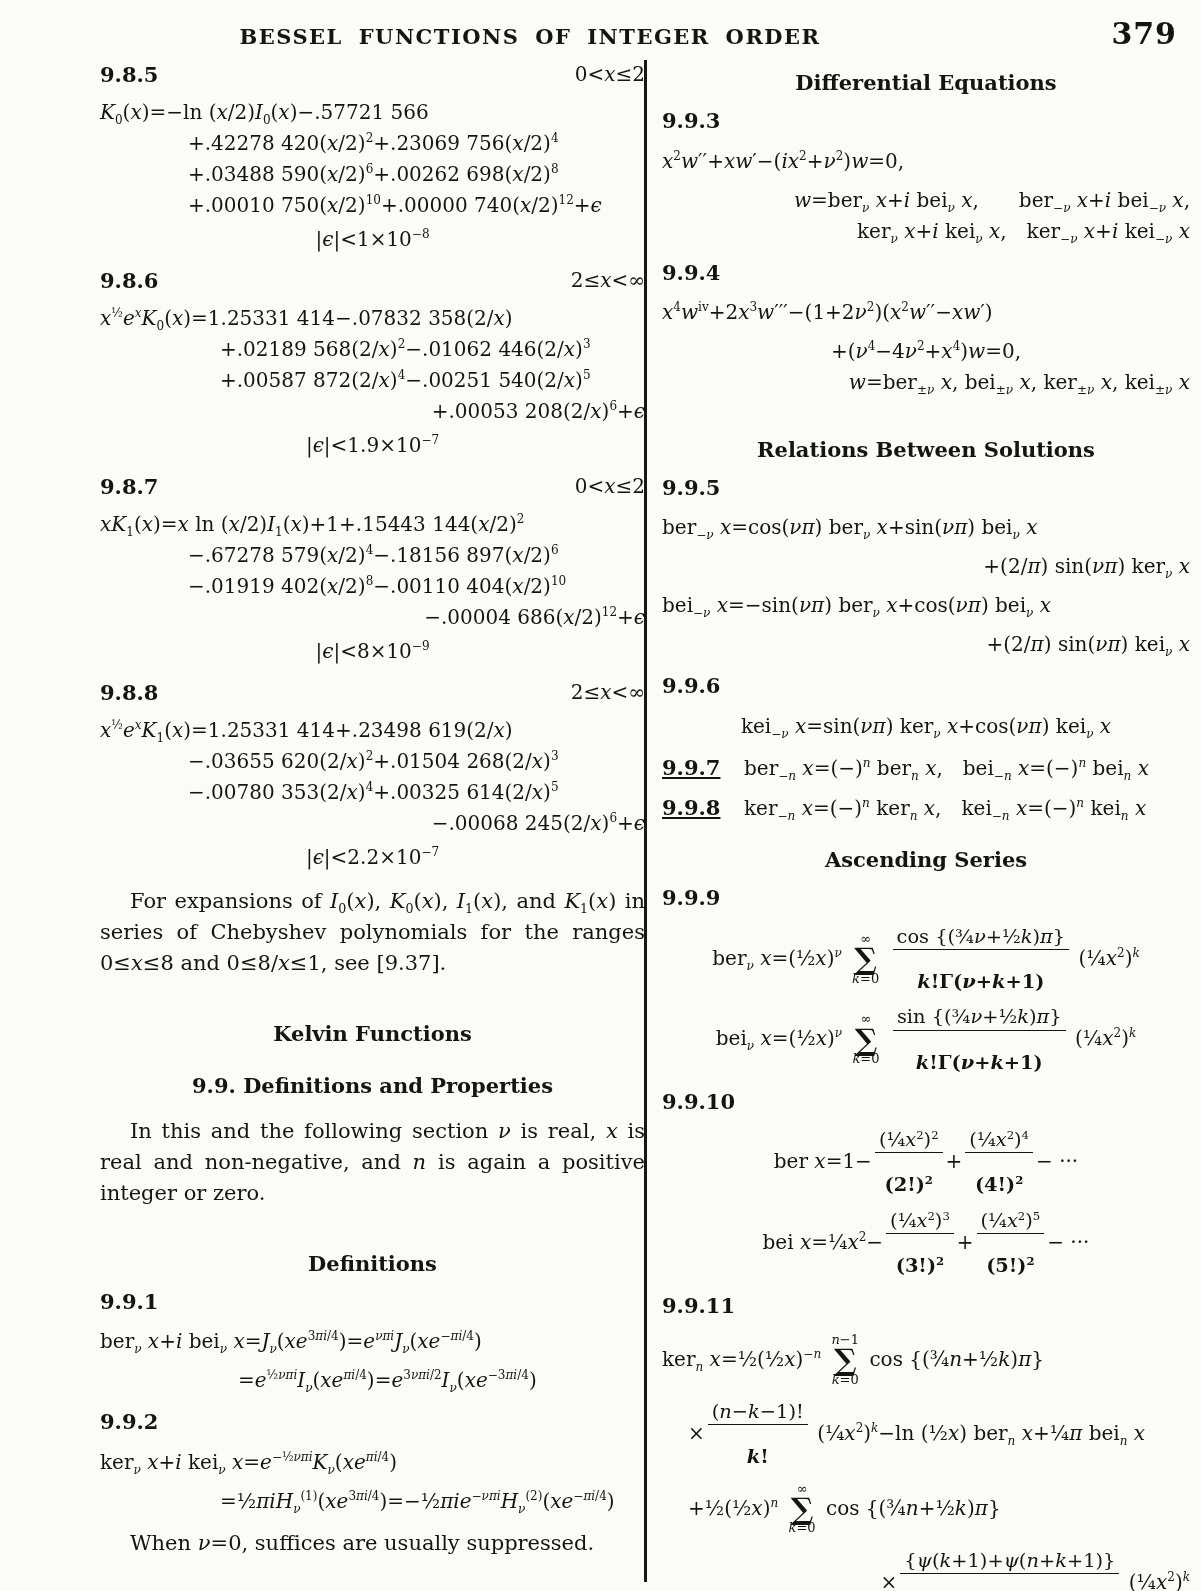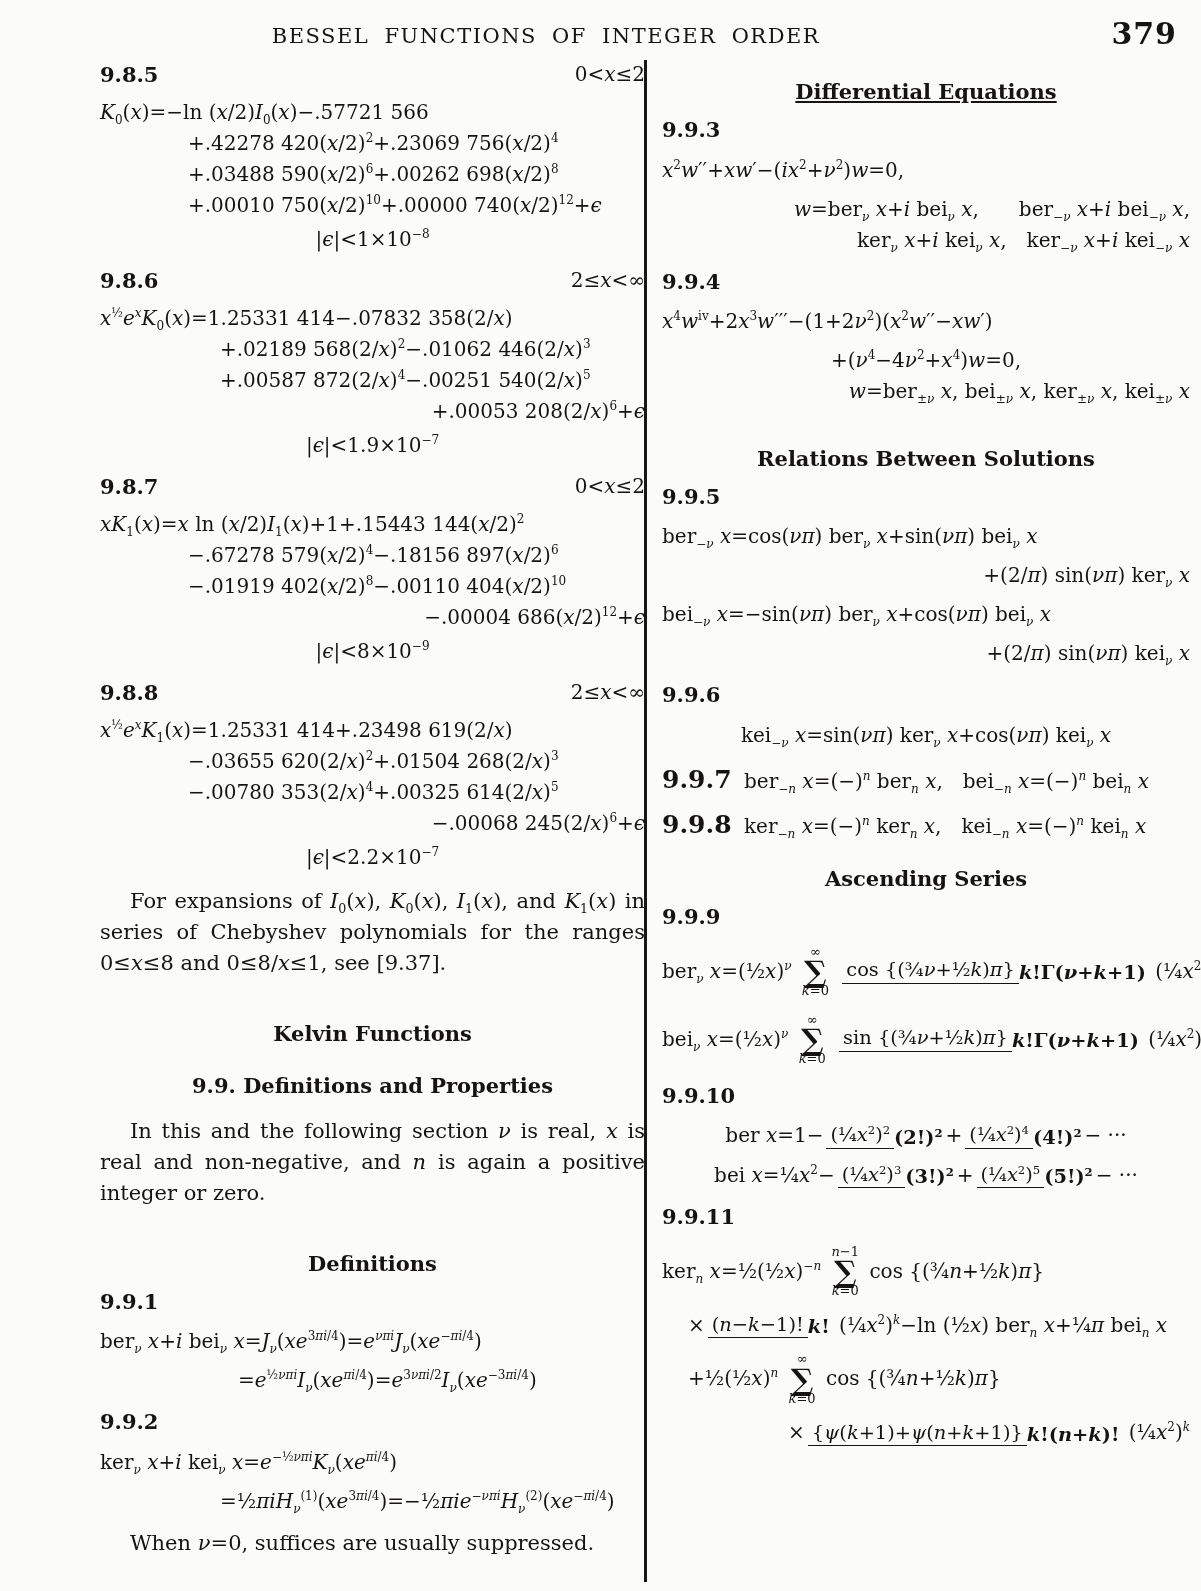--- a/index.html
+++ b/index.html
@@ -7,40 +7,40 @@
     width:1201px;height:1591px;
     background:#fbfbf9;
     color:#151413;
     font-family:"DejaVu Serif","Liberation Serif",serif;
     overflow:hidden;
   }
   .page{position:relative;width:1201px;height:1591px;}
 
   
   .running-title{
-    position:absolute;top:24px;left:16px;width:1060px;
-    text-align:center;font-weight:normal;font-size:21px;
+    position:absolute;top:24px;left:0;width:1060px;
+    text-align:center;font-weight:bold;font-size:21px;
     letter-spacing:1.5px;word-spacing:7px;
   }
   .page-number{
     position:absolute;top:16px;right:24px;
     font-size:30px;font-weight:bold;letter-spacing:1px;
   }
 
   
   .column-divider{position:absolute;left:644px;top:60px;height:1522px;width:3px;background:#181715;}
   .col{position:absolute;top:62px;font-size:20px;line-height:1.25;}
   .col-left{left:78px;width:545px;margin-left:22px;}
   .col-right{left:662px;width:528px;}
 
   
   .eqblock{margin-bottom:16px;}
   .eqhead{position:relative;height:30px;margin-bottom:8px;}
   .eqnum{font-weight:bold;font-size:21px;}
-  .eqnum-inline{font-weight:bold;font-size:25px;}
+  .eqnum-inline{font-weight:bold;font-size:21px;text-decoration:underline;}
   .eqrange{position:absolute;left:0;right:0;top:0;text-align:right;}
   .eqline{margin:6px 0;white-space:nowrap;}
   .ind1{padding-left:88px;}
   .ind2{padding-left:120px;}
   .ind3{padding-left:138px;}
   .indsm{padding-left:26px;}
   .right{text-align:right;}
   .center{text-align:center;}
   .eqerr{text-align:center;margin:9px 0 2px 0;}
   .tall{margin:14px 0;}
@@ -56,21 +56,21 @@
   .mt-md{margin-top:26px;}
 
   
   .para{font-size:21px;line-height:1.48;text-align:justify;margin:16px 0;}
   .para-indent{text-indent:30px;}
   .note-line{margin:14px 0 0 0;text-indent:30px;font-size:21px;}
 
   
   sup{font-size:0.6em;line-height:0;}
   sub{font-size:0.6em;line-height:0;}
-  .frac{display:inline-flex;flex-direction:row;align-items:center;vertical-align:middle;margin:0 3px;line-height:1.1;font-size:0.97em;}
+  .frac{display:inline-flex;flex-direction:column;align-items:center;vertical-align:middle;margin:0 3px;line-height:1.1;font-size:0.97em;gap:19px;}
   .frac .num{display:block;border-bottom:1.6px solid #151413;padding:0 4px 2px 4px;}
   .frac .den{display:block;padding-top:2px;font-weight:bold;}
   .sum{display:inline-flex;flex-direction:column;align-items:center;vertical-align:middle;margin:0 4px;line-height:1;}
   .sum .lim{font-size:13px;line-height:1.1;}
   .sum .sig{font-size:30px;line-height:0.85;font-weight:bold;}
 </style>
 </head>
 <body>
 
 <div class="page">
@@ -149,21 +149,21 @@
       <div class="eqline tall">ker<sub><i>ν</i></sub> <i>x</i>+<i>i</i> kei<sub><i>ν</i></sub> <i>x</i>=<i>e</i><sup>−½<i>νπi</i></sup><i>K</i><sub><i>ν</i></sub>(<i>xe</i><sup><i>πi</i>/4</sup>)</div>
       <div class="eqline tall ind2">=½<i>πiH</i><sub><i>ν</i></sub><sup>(1)</sup>(<i>xe</i><sup>3<i>πi</i>/4</sup>)=−½<i>πie</i><sup>−<i>νπi</i></sup><i>H</i><sub><i>ν</i></sub><sup>(2)</sup>(<i>xe</i><sup>−<i>πi</i>/4</sup>)</div>
     </div>
 
     <div class="note-line">When <i>ν</i>=0, suffices are usually suppressed.</div>
 
   </div>
 
   <div class="col col-right">
 
-    <div class="subheading" style="margin-top:17px;text-decoration:underline;">Differential Equations</div>
+    <div class="subheading" style="margin-top:8px;">Differential Equations</div>
 
     <div class="eqblock">
       <div class="eqnum">9.9.3</div>
       <div class="eqline tall"><i>x</i><sup>2</sup><i>w</i>′′+<i>xw</i>′−(<i>ix</i><sup>2</sup>+<i>ν</i><sup>2</sup>)<i>w</i>=0,</div>
       <div class="eqline right"><i>w</i>=ber<sub><i>ν</i></sub> <i>x</i>+<i>i</i> bei<sub><i>ν</i></sub> <i>x</i>,  ber<sub>−<i>ν</i></sub> <i>x</i>+<i>i</i> bei<sub>−<i>ν</i></sub> <i>x</i>,</div>
       <div class="eqline right">ker<sub><i>ν</i></sub> <i>x</i>+<i>i</i> kei<sub><i>ν</i></sub> <i>x</i>, ker<sub>−<i>ν</i></sub> <i>x</i>+<i>i</i> kei<sub>−<i>ν</i></sub> <i>x</i></div>
     </div>
 
     <div class="eqblock">
       <div class="eqnum">9.9.4</div>

